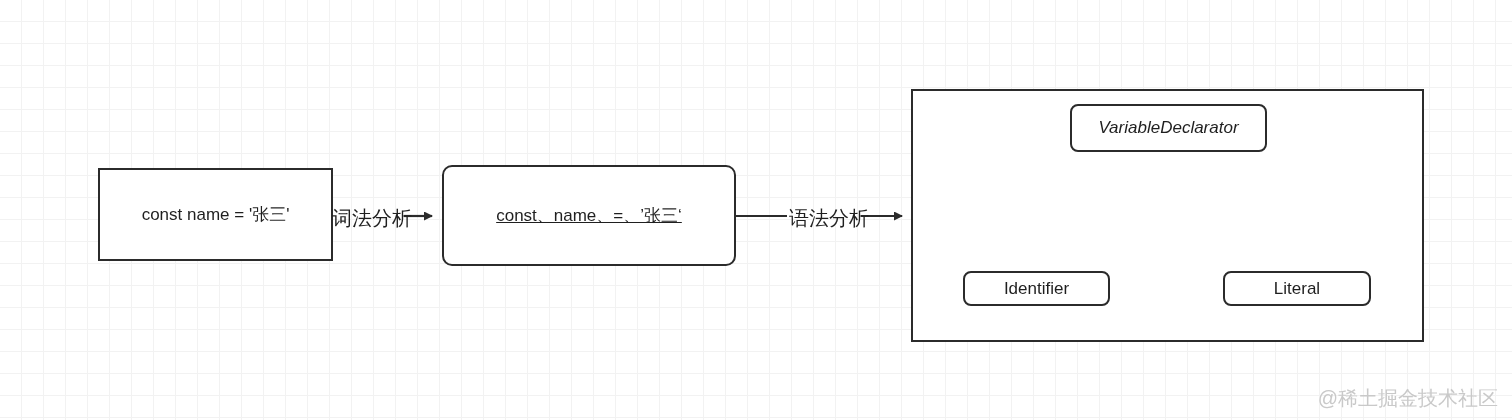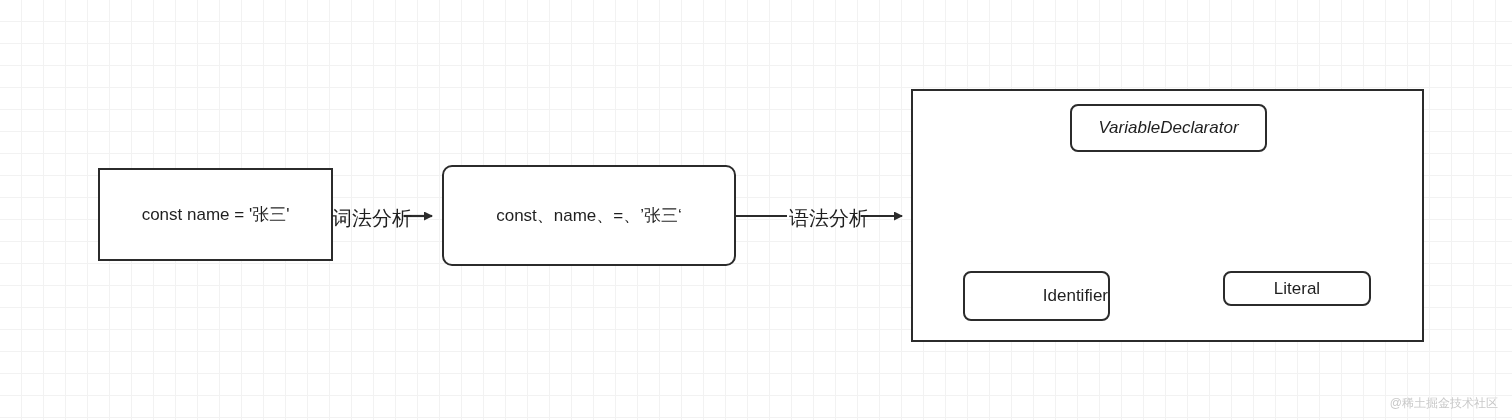--- a/index.html
+++ b/index.html
@@ -56,20 +56,21 @@
   }
 
   
   #box-tokens {
     left: 442px;
     top: 165px;
     width: 294px;
     height: 101px;
     border-radius: 10px;
     font-size: 17px;
+    text-decoration: underline;
   }
 
   
   #ast-container {
     left: 911px;
     top: 89px;
     width: 513px;
     height: 253px;
     border-radius: 0;
     display: block;
@@ -83,21 +84,21 @@
     border-radius: 8px;
     display: flex;
     align-items: center;
     justify-content: center;
     font-size: 17px;
     color: #1f1f1f;
     white-space: nowrap;
   }
 
   #node-root    { left: 1070px; top: 104px; width: 197px; height: 48px; font-style: italic; }
-  #node-ident   { left: 963px;  top: 271px; width: 147px; height: 50px; justify-content: flex-end; }
+  #node-ident   { left: 963px;  top: 271px; width: 147px; height: 35px; }
   #node-literal { left: 1223px; top: 271px; width: 148px; height: 35px; }
 
   .arrow-label {
     position: absolute;
     font-size: 20px;
     color: #1f1f1f;
     white-space: nowrap;
     background: transparent;
   }
   #label-lexical { left: 332px; top: 205px; }
@@ -109,21 +110,21 @@
     top: 0;
     width: 1512px;
     height: 420px;
     pointer-events: none;
   }
 
   #watermark {
     position: absolute;
     right: 14px;
     bottom: 8px;
-    font-size: 12px;
+    font-size: 20px;
     color: #c9c9c9;
     white-space: nowrap;
   }
 </style>
 </head>
 <body>
 
 <div id="canvas">
 
   <svg class="overlay" viewBox="0 0 1512 420">

